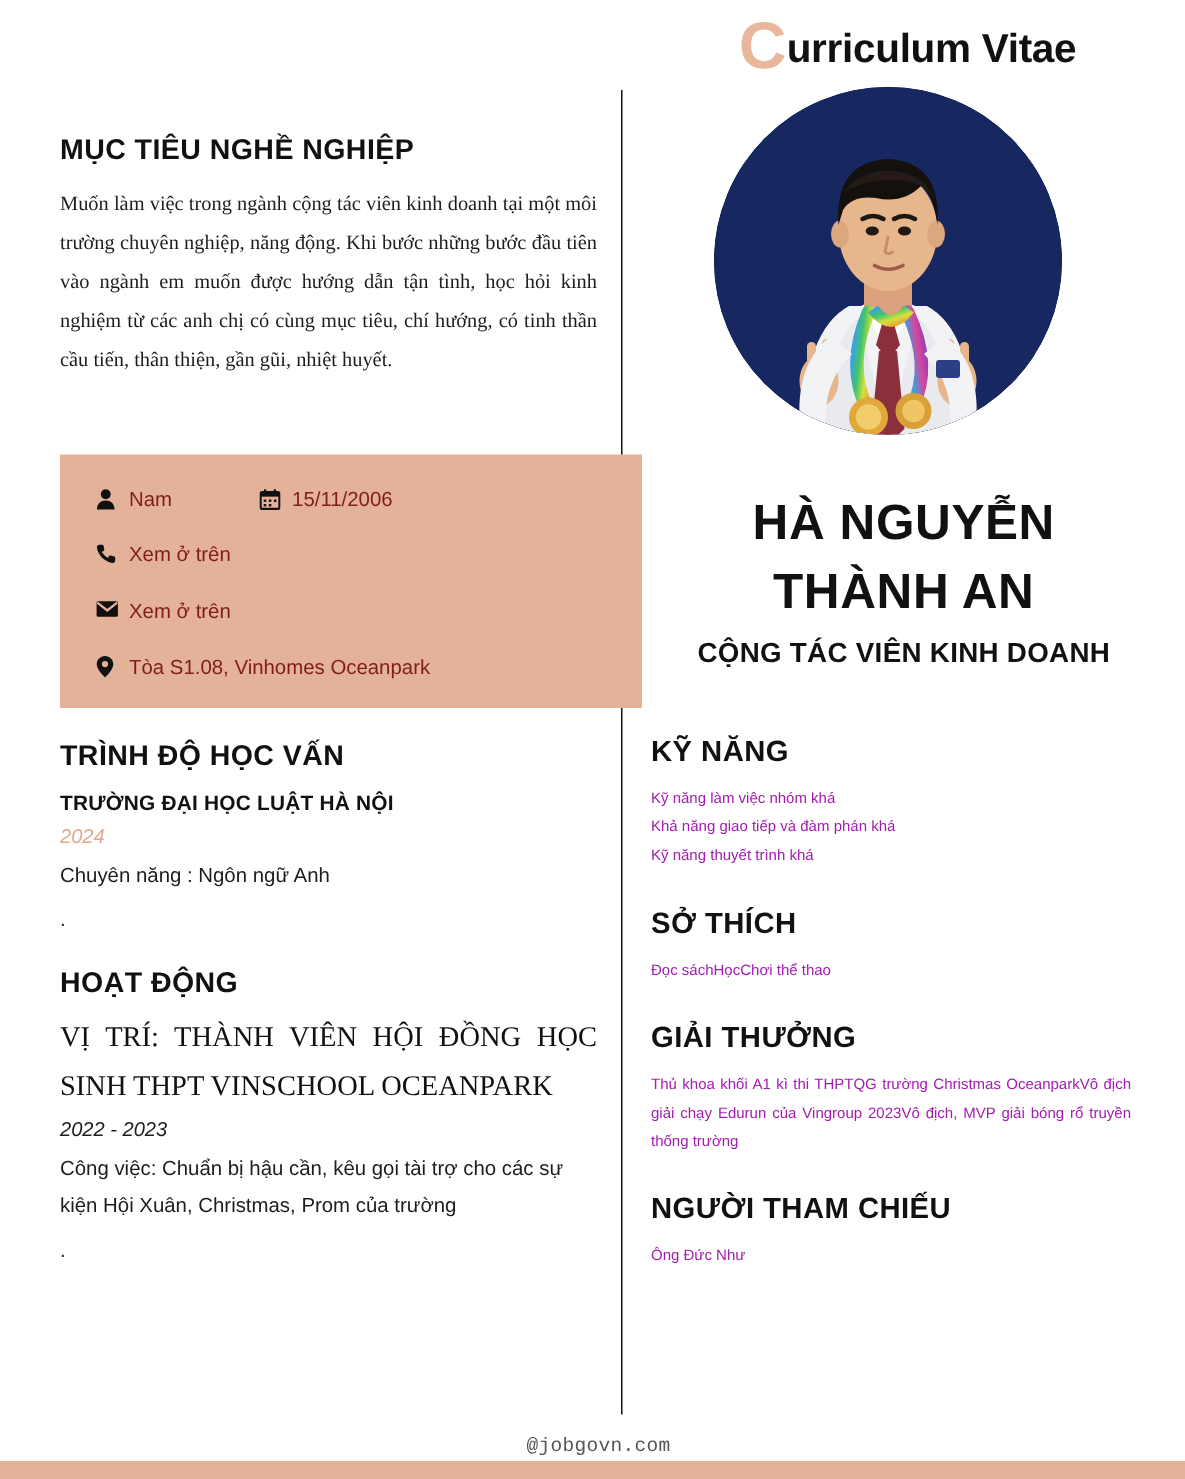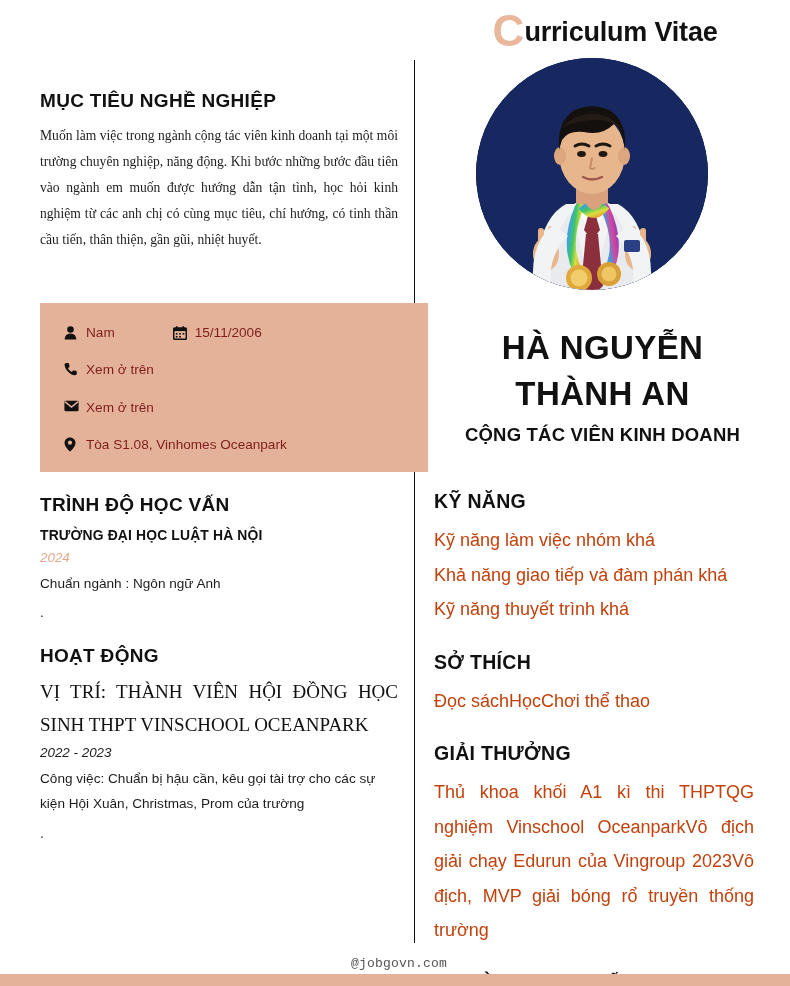--- a/index.html
+++ b/index.html
@@ -106,21 +106,21 @@
     font-size:13.4px;font-style:italic;color:#e0aa8e;margin:0 0 6px 0;
   }
   .year.dark{color:#1d1d1d;}
   .item-desc{font-size:13.6px;line-height:1.85;color:#1d1d1d;margin:0;}
   .dot{font-size:13.6px;color:#1d1d1d;margin:10px 0 0 0;line-height:1;}
 
   
   .right{position:absolute;left:434px;top:490px;width:320px;}
   .rsec{margin-bottom:24px;}
   .rsec:last-child{margin-bottom:0;}
-  .rline{font-size:18px;line-height:1.92;color:#c2410c;margin:0;}
+  .rline{font-size:10px;line-height:1.92;color:#a21caf;margin:0;}
   .rsec .sec-title{margin-bottom:10px;}
 
   
   .watermark{
     position:absolute;left:4px;top:956px;width:790px;text-align:center;
     font-family:"Liberation Mono","DejaVu Sans Mono",monospace;
     font-size:13px;color:#555555;letter-spacing:0.2px;
   }
   .bottom-bar{
     position:absolute;left:0;top:974px;width:790px;height:12px;
@@ -289,21 +289,21 @@
         <span class="ctext">Tòa S1.08, Vinhomes Oceanpark</span>
       </div>
 
     </div>
   </div>
 
   <div class="edu">
     <h2 class="sec-title">TRÌNH ĐỘ HỌC VẤN</h2>
     <p class="item-title">TRƯỜNG ĐẠI HỌC LUẬT HÀ NỘI</p>
     <p class="year">2024</p>
-    <p class="item-desc">Chuẩn ngành : Ngôn ngữ Anh</p>
+    <p class="item-desc">Chuyên năng : Ngôn ngữ Anh</p>
     <p class="dot">.</p>
   </div>
 
   <div class="act">
     <h2 class="sec-title">HOẠT ĐỘNG</h2>
     <p class="item-title plain just">VỊ TRÍ: THÀNH VIÊN HỘI ĐỒNG HỌC SINH THPT VINSCHOOL OCEANPARK</p>
     <p class="year dark">2022 -  2023</p>
     <p class="item-desc">Công việc: Chuẩn bị hậu cần, kêu gọi tài trợ cho các sự kiện Hội Xuân, Christmas, Prom của trường</p>
     <p class="dot">.</p>
   </div>
@@ -317,21 +317,21 @@
       <p class="rline">Kỹ năng thuyết trình khá</p>
     </div>
 
     <div class="rsec">
       <h2 class="sec-title lg">SỞ THÍCH</h2>
       <p class="rline">Đọc sáchHọcChơi thể thao</p>
     </div>
 
     <div class="rsec">
       <h2 class="sec-title lg">GIẢI THƯỞNG</h2>
-      <p class="rline just">Thủ khoa khối A1 kì thi THPTQG nghiệm Vinschool OceanparkVô địch giải chạy Edurun của Vingroup 2023Vô địch, MVP giải bóng rổ truyền thống trường</p>
+      <p class="rline just">Thủ khoa khối A1 kì thi THPTQG trường Christmas OceanparkVô địch giải chạy Edurun của Vingroup 2023Vô địch, MVP giải bóng rổ truyền thống trường</p>
     </div>
 
     <div class="rsec">
       <h2 class="sec-title lg">NGƯỜI THAM CHIẾU</h2>
       <p class="rline">Ông Đức Như</p>
     </div>
 
   </div>
 
   <div class="watermark">@jobgovn.com</div>

